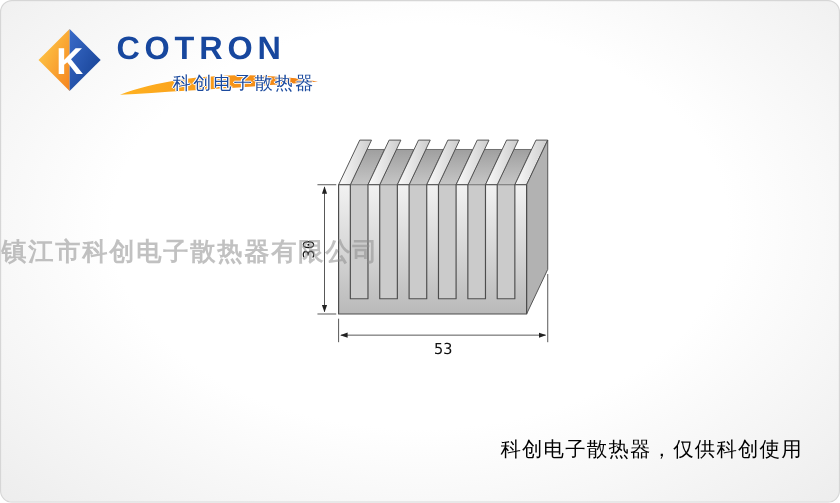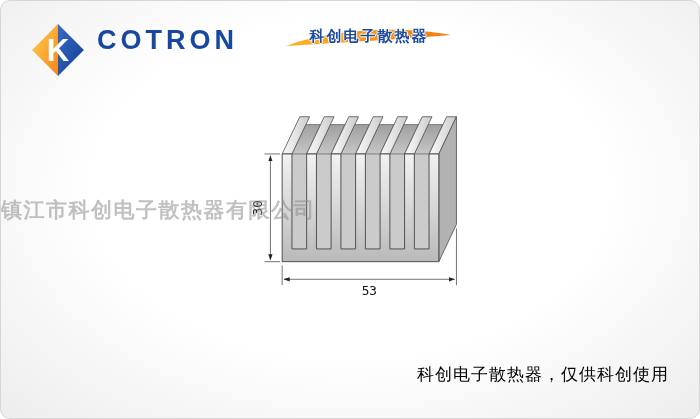--- a/index.html
+++ b/index.html
@@ -10,30 +10,30 @@
     border:1px solid #d6d6d6;
     border-radius:10px;
     background:radial-gradient(ellipse at 50% 45%, #ffffff 52%, #ededed 100%);
     overflow:hidden;
     font-family:"Liberation Sans", sans-serif;
   }
 
   
   .logo{position:absolute;top:20px;left:28px;display:flex;align-items:flex-start;gap:10px;}
   .logo-mark{width:58px;height:58px;flex:0 0 auto;}
-  .logo-text{display:flex;gap:45px;}
+  .logo-text{display:flex;flex-direction:column;}
   .brand{
     color:#17479e;font-weight:bold;font-size:27px;line-height:1;
     letter-spacing:4px;margin-top:6px;
   }
   .swoosh-wrap{position:relative;width:172px;height:28px;margin-top:3px;}
   .swoosh-wrap svg{position:absolute;top:0;left:0;}
   .tagline{
-    position:absolute;top:3px;left:6px;width:160px;text-align:center;
-    color:#1b4a9e;font-weight:bold;font-size:15px;letter-spacing:2px;
+    position:absolute;top:3px;left:6px;width:160px;text-align:right;
+    color:#1b4a9e;font-weight:normal;font-size:15px;letter-spacing:2px;
     text-shadow:-1px 0 #fff,1px 0 #fff,0 -1px #fff,0 1px #fff;
   }
 
   
   .drawing{position:absolute;left:242px;top:104px;width:235px;z-index:1;}
 
   
   .watermark{
     position:absolute;top:195px;left:0;right:0;text-align:left;
     font-size:21px;font-weight:bold;letter-spacing:1.5px;

